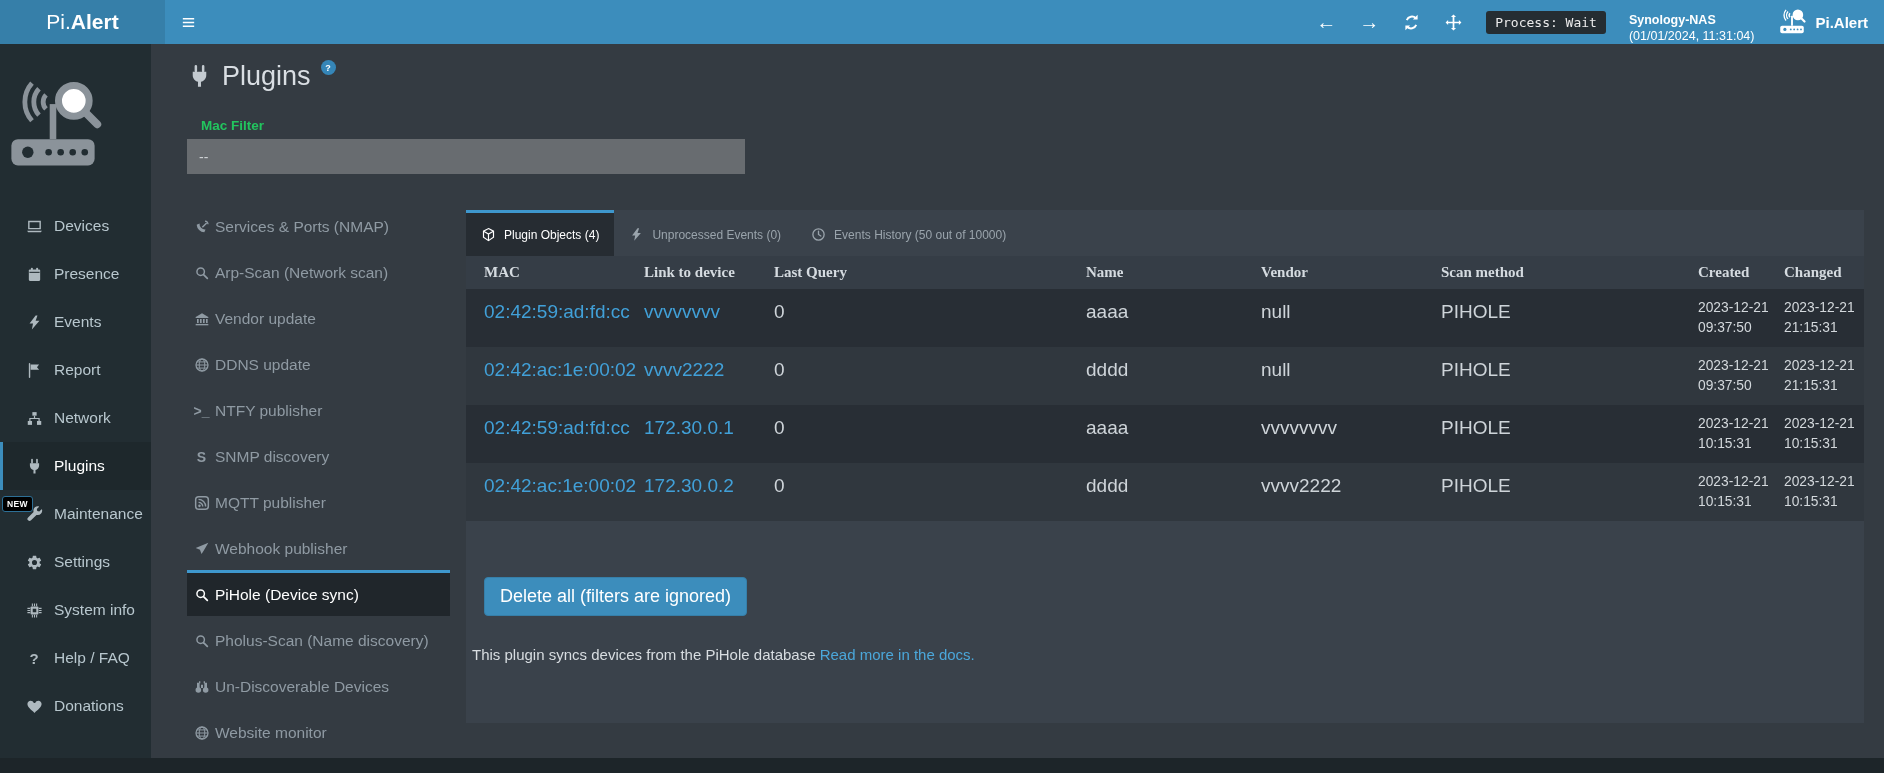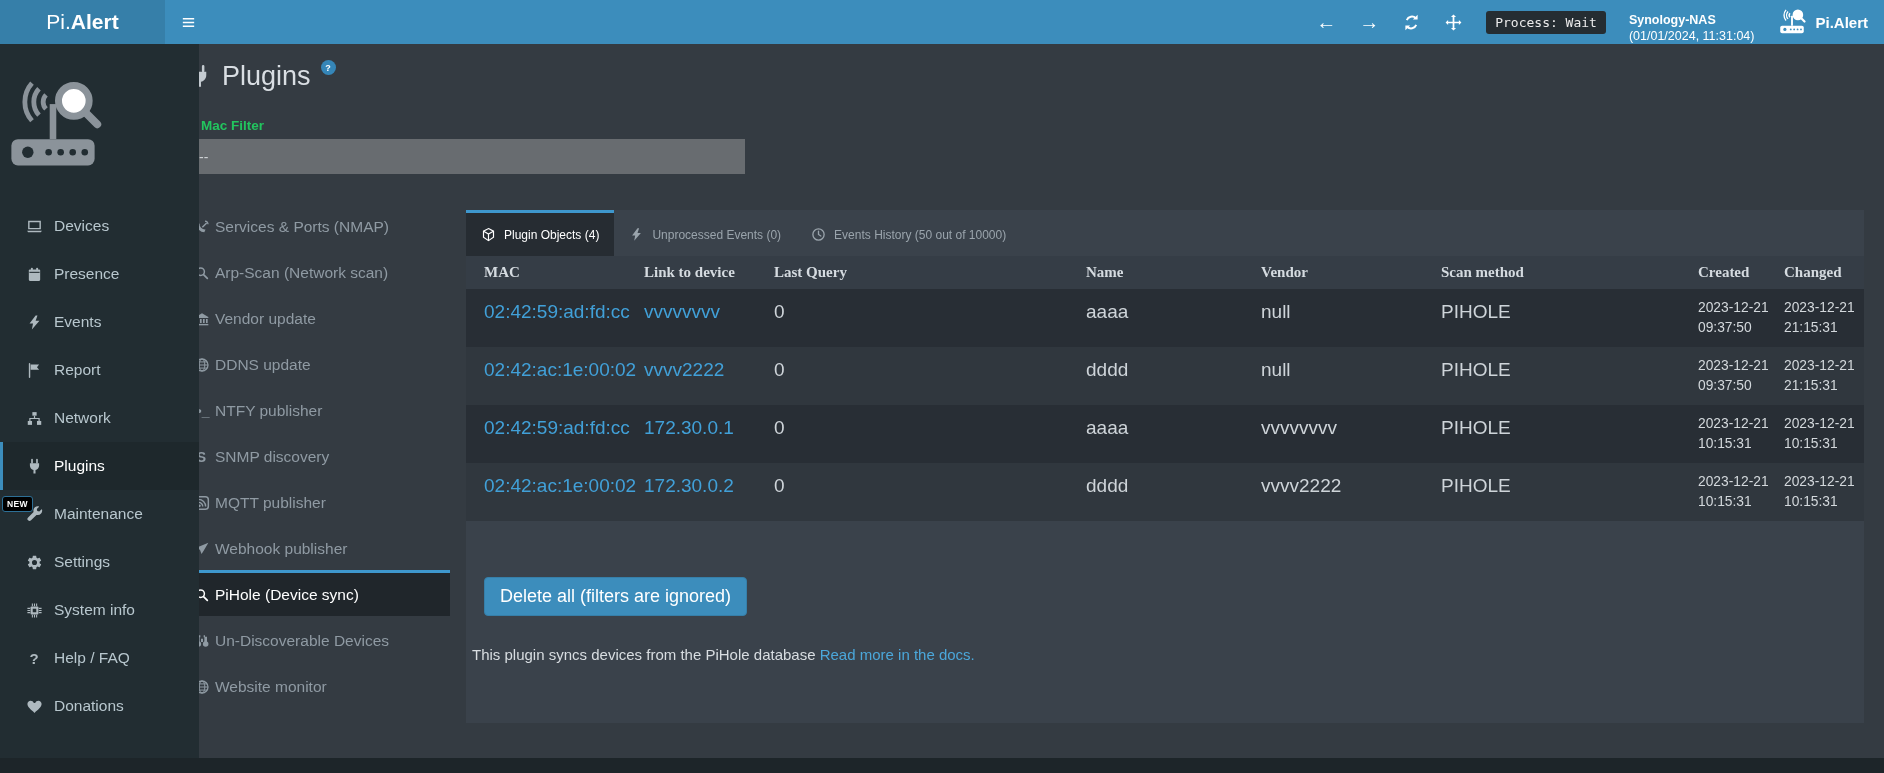--- a/index.html
+++ b/index.html
@@ -20,21 +20,21 @@
   .hamburger{width:46px;height:44px;display:flex;align-items:center;justify-content:center;cursor:pointer;background:transparent;border:none;color:#fff;}
   .nav-right{margin-left:auto;display:flex;align-items:center;gap:23px;padding-right:16px;}
   .nav-arrow{font-size:20px;font-weight:bold;line-height:1;cursor:pointer;}
   .process-badge{font-family:"DejaVu Sans Mono",monospace;font-size:13px;background:#252d32;color:#ececec;padding:4px 9px;border-radius:3px;white-space:nowrap;}
   .host-block{line-height:1.3;font-size:12.5px;color:#fff;white-space:nowrap;}
   .host-block .h1{font-weight:700;margin-top:12px;}
   .header-app{font-weight:700;font-size:15px;color:#fff;display:flex;align-items:center;gap:8px;}
   .logo-small{color:#fff;--hole:#3c8dbc;--lens:#ffffff;}
 
   
-  .sidebar{position:absolute;top:44px;left:0;bottom:0;width:199px;background:#222d32;z-index:4;}
+  .sidebar{position:absolute;top:44px;left:0;bottom:0;width:151px;background:#222d32;z-index:4;}
   .sidebar-logo{display:block;margin:36px auto 30px auto;color:#8b939a;--hole:#222d32;--lens:#ffffff;}
   .menu{list-style:none;margin:0;padding:0;}
   .menu-item{height:48px;display:flex;align-items:center;padding-left:20px;color:#b8c7ce;font-size:15.5px;cursor:pointer;box-sizing:border-box;border-left:3px solid transparent;}
   .menu-item .ic{width:22px;display:inline-flex;justify-content:center;margin-right:9px;color:#aeb9bf;flex:none;}
   .menu-item.active{background:#1e282c;color:#fff;border-left-color:#3c8dbc;}
   .new-badge{position:absolute;left:2px;top:452px;background:#000000;border:1px solid #2d6f96;color:#fff;font-size:8.5px;font-weight:700;padding:2px 4px;border-radius:3px;letter-spacing:.3px;}
 
   
   .content{position:absolute;left:165px;top:44px;right:0;bottom:0;padding:14px 20px 0 22px;box-sizing:border-box;}
   .page-title-row{display:flex;align-items:center;gap:10px;height:36px;color:#dadfe4;}
@@ -390,20 +390,28 @@
           </span>
           <span>Webhook publisher</span>
         </div>
         <div class="pnav-item active">
           <span class="ic">
             <svg class="icon" width="16" height="16">
               <use href="#i-search"></use>
             </svg>
           </span>
           <span>PiHole (Device sync)</span>
+        </div>
+        <div class="pnav-item">
+          <span class="ic">
+            <svg class="icon" width="16" height="16">
+              <use href="#i-search"></use>
+            </svg>
+          </span>
+          <span>Pholus-Scan (Name discovery)</span>
         </div>
         <div class="pnav-item">
           <span class="ic">
             <svg class="icon" width="16" height="16">
               <use href="#i-binoculars"></use>
             </svg>
           </span>
           <span>Un-Discoverable Devices</span>
         </div>
         <div class="pnav-item">

